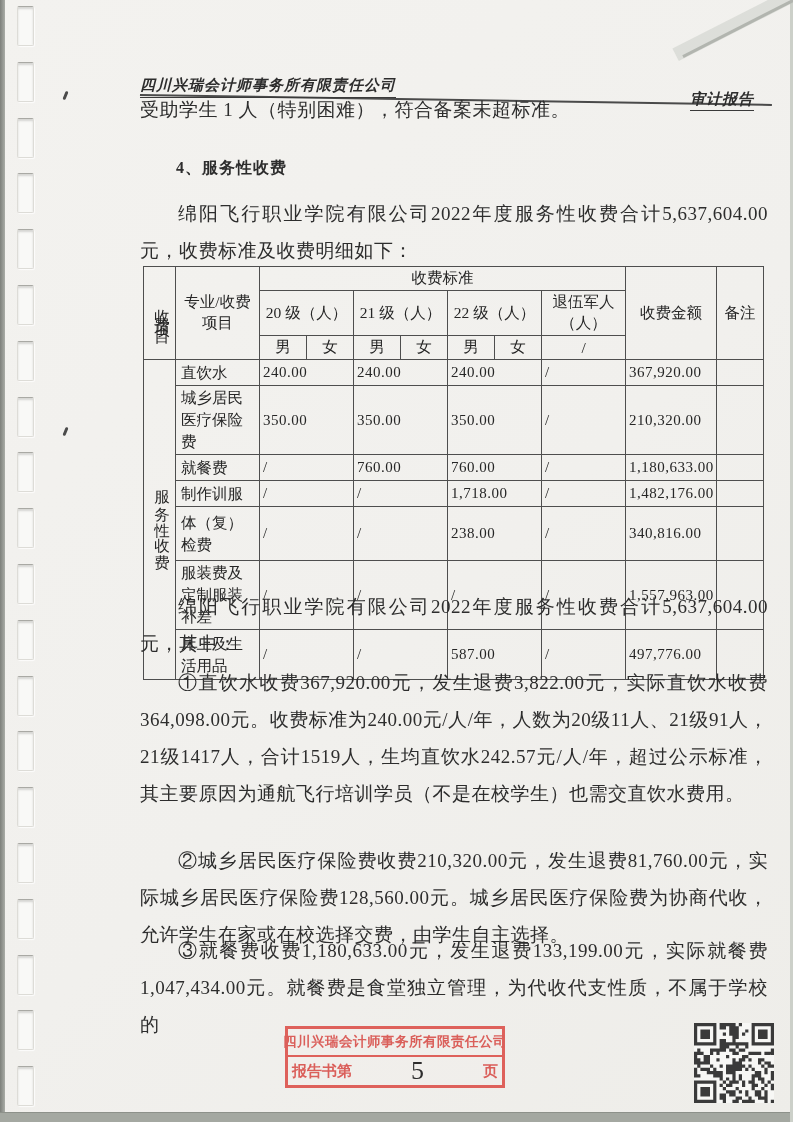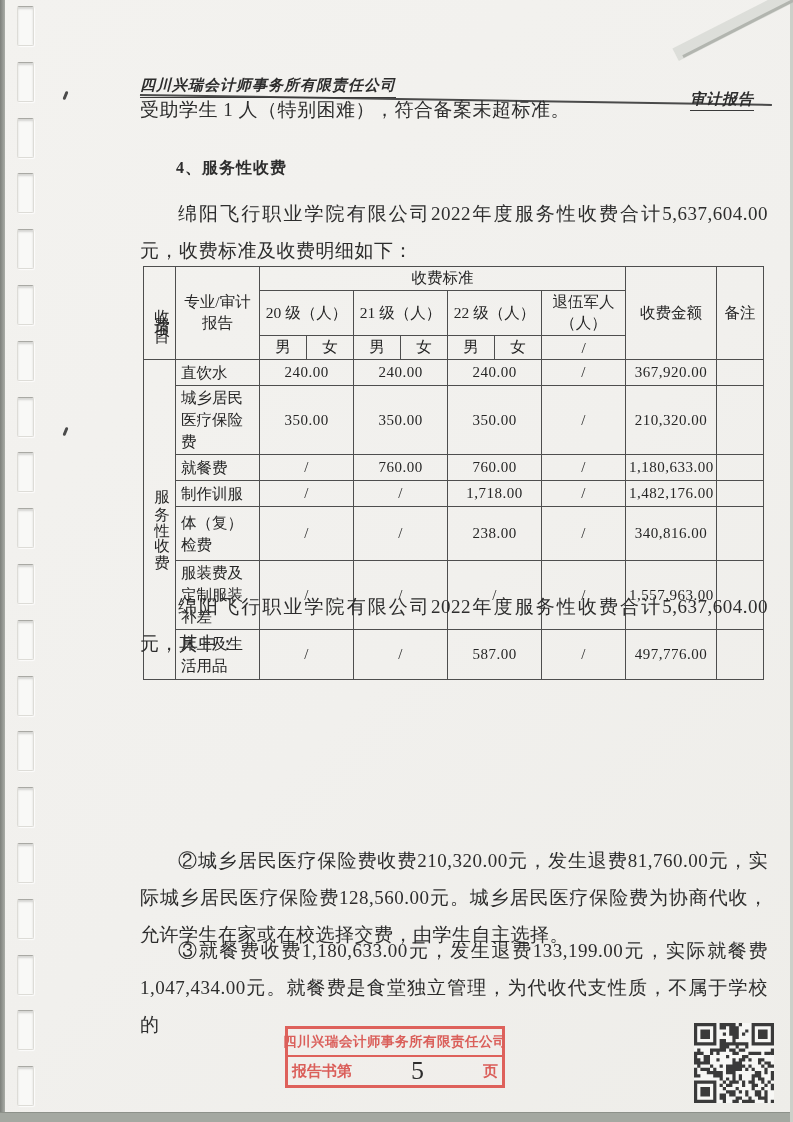--- a/index.html
+++ b/index.html
@@ -39,21 +39,21 @@
   .indent{text-indent:2em;}
   .sec-title{position:absolute;left:176px;top:158px;font-size:16px;font-weight:bold;letter-spacing:1px;}
 
   
   .fee-table{position:absolute;left:143px;top:266px;border-collapse:collapse;
     table-layout:fixed;width:620px;font-size:15.5px;color:#262626;}
   .fee-table td,.fee-table th{border:1px solid #4e4e4e;padding:1px 3px;
     font-weight:normal;overflow:hidden;}
   .fee-table .c{vertical-align:middle;}
   .fee-table .lbl{text-align:left;vertical-align:middle;padding-left:5px;line-height:22px;}
-  .fee-table .num{text-align:center;vertical-align:middle;font-size:15px;letter-spacing:.5px;margin-top:20px;}
+  .fee-table .num{vertical-align:middle;font-size:15px;letter-spacing:.5px;margin-top:20px;}
   .vert{writing-mode:vertical-rl;text-orientation:upright;margin:0 auto;
     letter-spacing:7px;line-height:30px;}
   .vert-cat{writing-mode:vertical-rl;text-orientation:upright;margin:0 auto;
     letter-spacing:16px;line-height:30px;}
   .h1r{height:23px;} .h2r{height:44px;} .h3r{height:21px;}
   .r-s{height:26px;} .r-m{height:54px;} .r-e{height:50px;}
 
   
   .stamp{position:absolute;left:285px;top:1026px;width:214px;height:56px;
     border:3px solid #dd564f;opacity:.92;background:rgba(255,240,240,.08);}
@@ -123,21 +123,21 @@
         <col style="width:47px">
       <col style="width:47px">
         <col style="width:47px">
       <col style="width:84px">
         <col style="width:91px">
         <col style="width:47px">
     </colgroup>
     <tbody>
         <tr class="h1r">
       <th class="c" rowspan="3"><span class="vert">收费项目</span></th>
-      <th class="c" rowspan="3">专业/审计报告</th>
+      <th class="c" rowspan="3">专业/收费项目</th>
       <th class="c" colspan="7">收费标准</th>
       <th class="c" rowspan="3">收费金额</th>
       <th class="c" rowspan="3">备注</th>
     </tr>
     <tr class="h2r">
       <th class="c" colspan="2">20 级（人）</th>
       <th class="c" colspan="2">21 级（人）</th>
       <th class="c" colspan="2">22 级（人）</th>
       <th class="c">退伍军人（人）</th>
     </tr>
@@ -211,20 +211,21 @@
       <td class="num" colspan="2">/</td>
       <td class="num" colspan="2">587.00</td>
       <td class="num">/</td>
       <td class="num">497,776.00</td>
       <td class="num"></td>
     </tr>
   </tbody>
     </table>
 
   <div class="para indent" style="top:588px;">绵阳飞行职业学院有限公司2022年度服务性收费合计5,637,604.00元，其中：</div>
+  <div class="para indent" style="top:664px;">①直饮水收费367,920.00元，发生退费3,822.00元，实际直饮水收费364,098.00元。收费标准为240.00元/人/年，人数为20级11人、21级91人，21级1417人，合计1519人，生均直饮水242.57元/人/年，超过公示标准，其主要原因为通航飞行培训学员（不是在校学生）也需交直饮水费用。</div>
   <div class="para indent" style="top:842px;">②城乡居民医疗保险费收费210,320.00元，发生退费81,760.00元，实际城乡居民医疗保险费128,560.00元。城乡居民医疗保险费为协商代收，允许学生在家或在校选择交费，由学生自主选择。</div>
   <div class="para indent" style="top:932px;">③就餐费收费1,180,633.00元，发生退费133,199.00元，实际就餐费1,047,434.00元。就餐费是食堂独立管理，为代收代支性质，不属于学校的</div>
 
   <div class="stamp">
     <div class="stamp-row1">四川兴瑞会计师事务所有限责任公司</div>
     <div class="stamp-row2">
       <span class="stamp-prefix">报告书第</span>
       <span class="stamp-num">5</span>
       <span class="stamp-suffix">页</span>
     </div>

